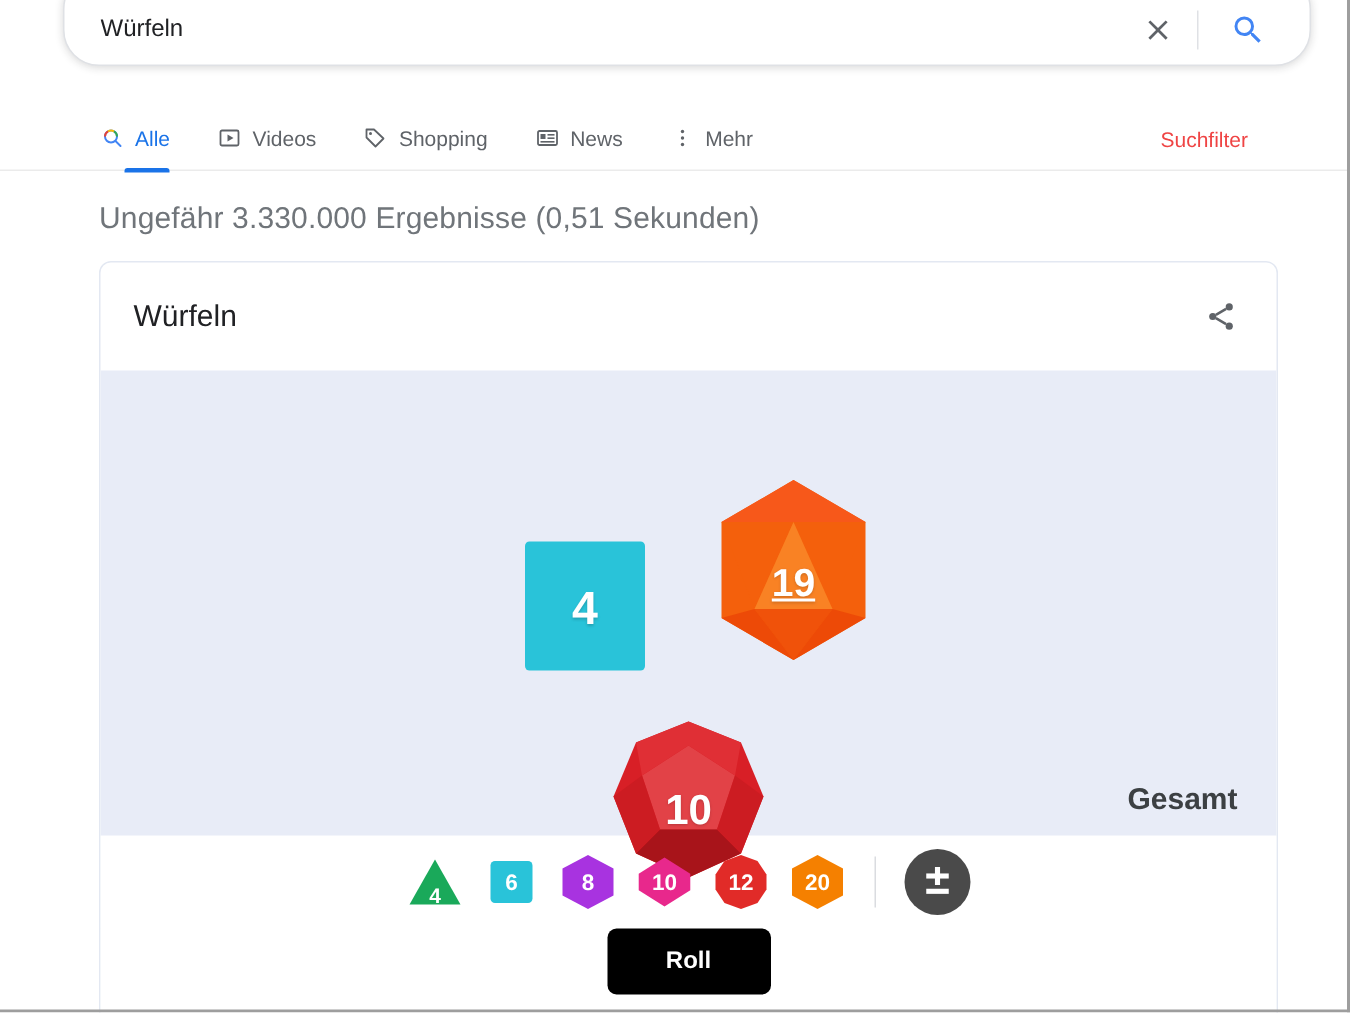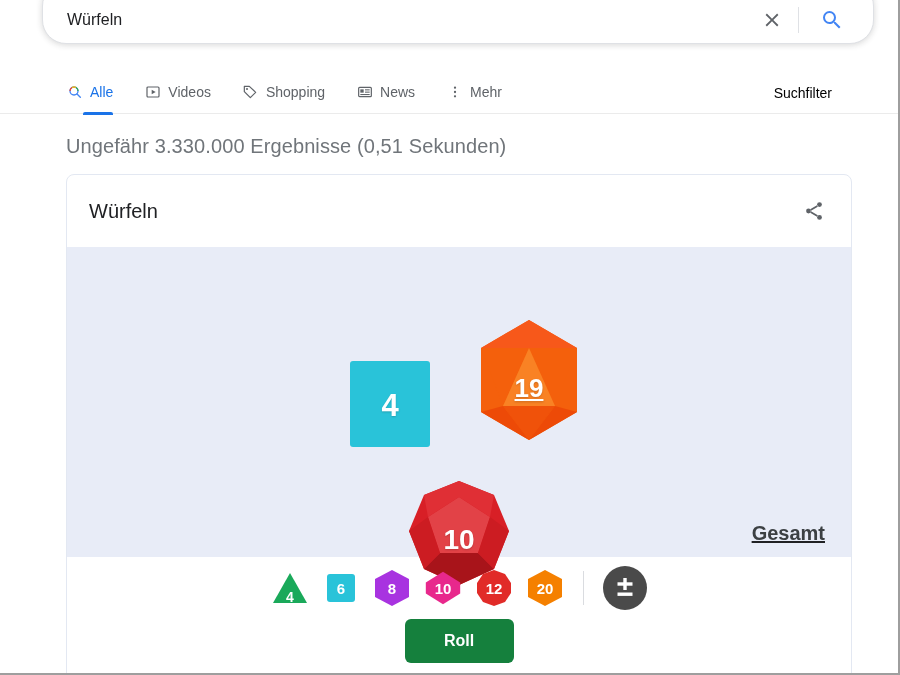--- a/index.html
+++ b/index.html
@@ -107,21 +107,21 @@
     left: 17px; right: 0; bottom: -1px;
     height: 3px;
     background: #1a73e8;
     border-radius: 2px 2px 0 0;
   }
   .tab-icon { width: 17px; height: 17px; display: flex; align-items: center; justify-content: center; }
   .tab-icon svg { display: block; }
   .nav-spacer { flex: 1; }
   .filters {
     font-size: 14px;
-    color: #000000;
+    color: #ef4444;
     margin-right: 66px;
     cursor: pointer;
     margin-left: 31px;
   }
 
   
   .result-stats {
     position: absolute;
     left: 66px;
     top: 135px;
@@ -197,21 +197,20 @@
   .die-d12 .die-label { top: 45px; font-size: 28px; }
 
   
   .total {
     position: absolute;
     right: 26px;
     bottom: 12px;
     display: flex;
     align-items: baseline;
     gap: 11px;
-    text-decoration: underline;
   }
   .total-label {
     font-size: 20px;
     font-weight: bold;
     color: #3c4043;
   }
   .total-value {
     font-size: 56px;
     font-weight: bold;
     color: #3c4043;
@@ -268,21 +267,21 @@
     height: 68px;
     display: flex;
     align-items: flex-start;
     justify-content: center;
     background: #fff;
     padding-bottom: 6px;
   }
   .roll-btn {
     width: 109px;
     height: 44px;
-    background: #15803d;
+    background: #000000;
     color: #fff;
     border: none;
     border-radius: 6px;
     font-family: "Liberation Sans", sans-serif;
     font-size: 16px;
     font-weight: bold;
     cursor: pointer;
   }
 </style>
 </head>

